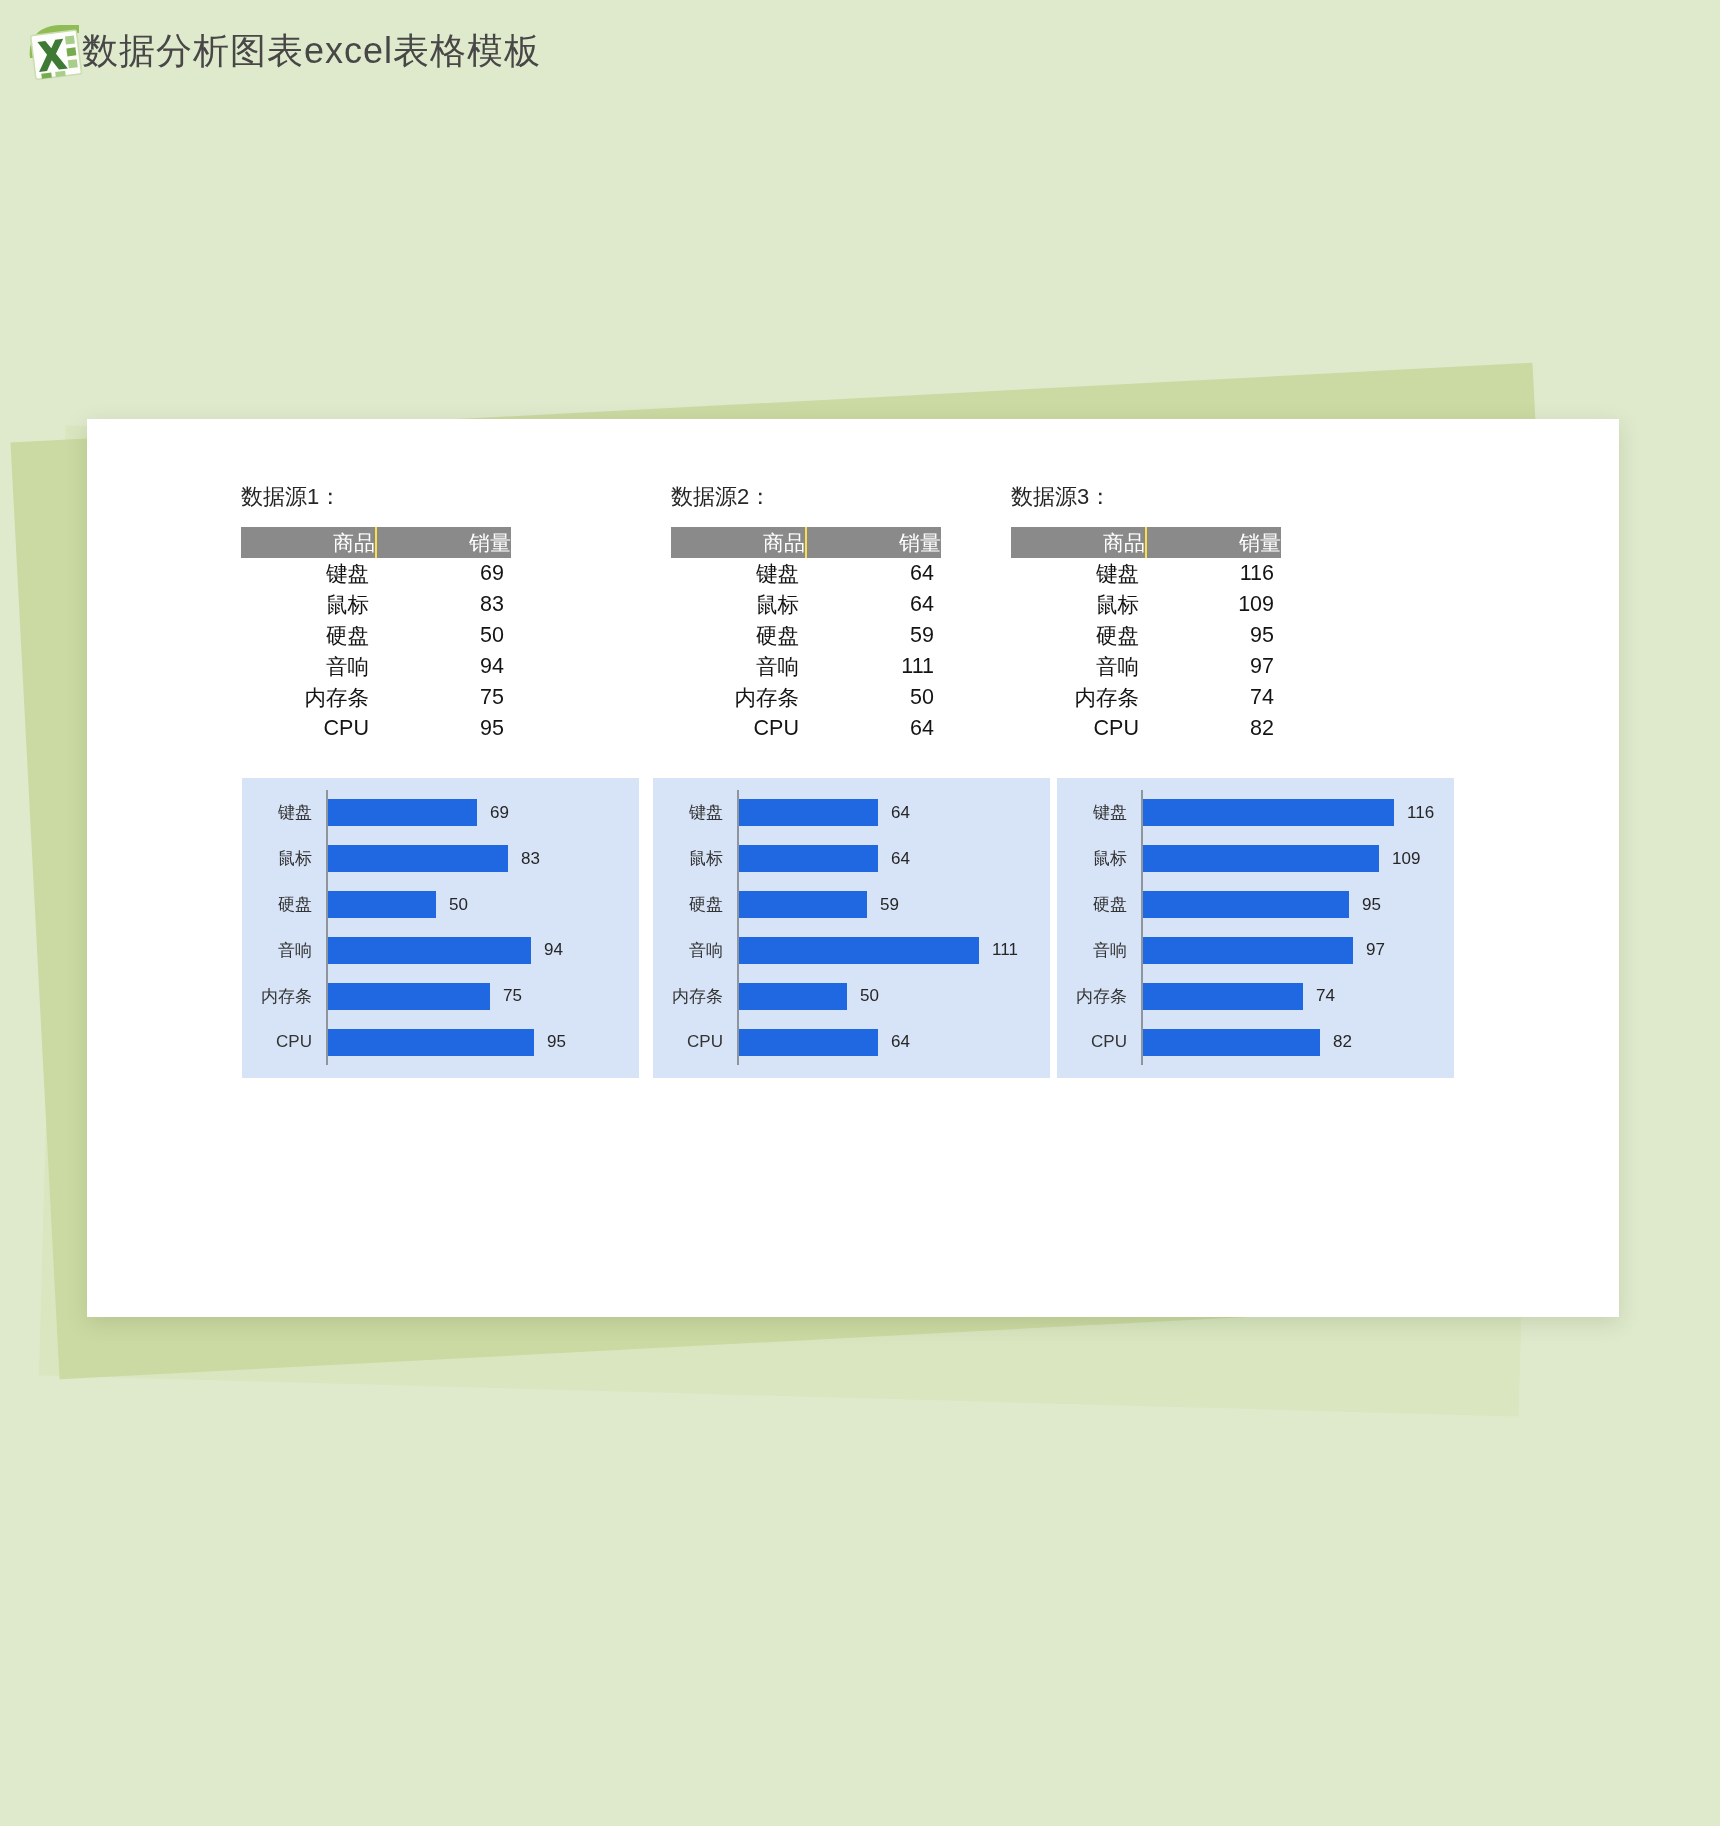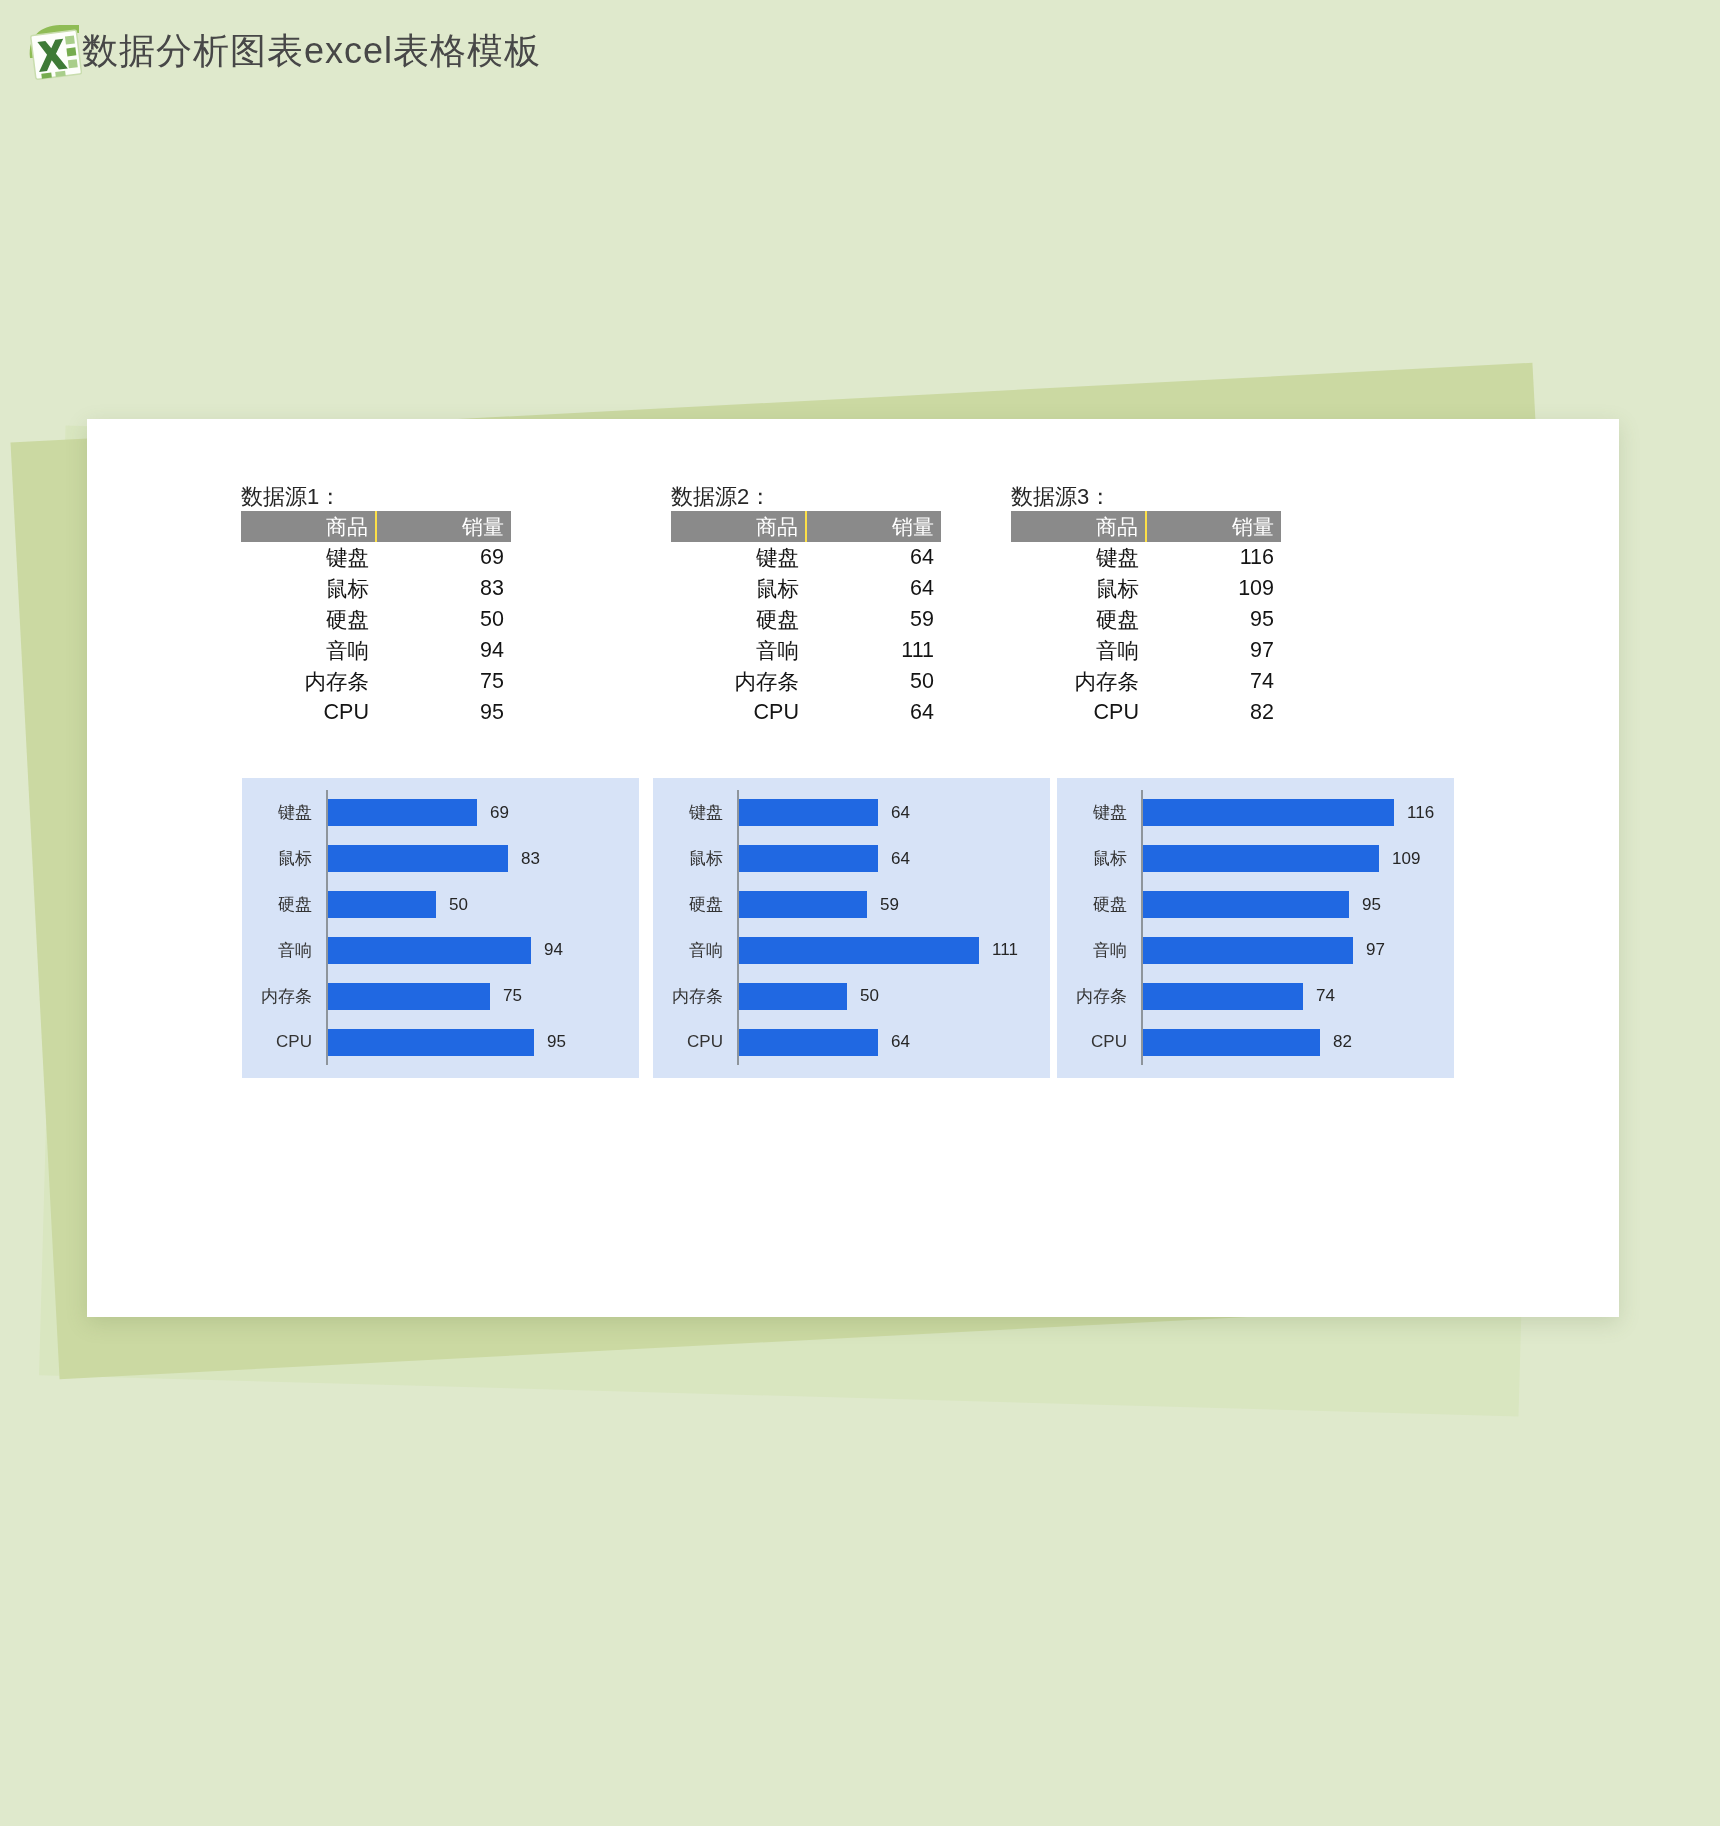--- a/index.html
+++ b/index.html
@@ -21,23 +21,23 @@
   .sheet{
     position:absolute;left:87px;top:419px;width:1532px;height:898px;
     background:#FFFFFF;box-shadow:0 6px 20px rgba(90,110,60,.18);
   }
   
   .header-bar{position:absolute;left:26px;top:22px;display:flex;align-items:center;}
   .app-title{font-size:36px;color:#474747;font-weight:500;letter-spacing:1px}
   
   .table-block{position:absolute;top:64px;width:270px}
   .tb-1{left:154px}.tb-2{left:584px}.tb-3{left:924px}
-  .table-label{font-size:22px;line-height:28px;color:#262626;margin-bottom:0}
+  .table-label{font-size:22px;line-height:28px;color:#262626;margin-bottom:16px}
   .thead{display:flex;height:31px;background:#8A8A8A;color:#FFFFFF;font-size:21px}
-  .th{flex:1;display:flex;align-items:center;justify-content:flex-end;padding-right:7px}
+  .th{flex:1;display:flex;align-items:center;justify-content:flex-end;}
   .th + .th{border-left:2px solid #fde047}
   .tr{display:flex;height:31px;font-size:21.5px;color:#141414}
   .td{flex:1;display:flex;align-items:center;justify-content:flex-end;padding-right:7px}
   
   .chart{position:absolute;top:359px;width:397px;height:300px;background:#D7E3F7}
   .ch-1{left:155px}.ch-2{left:566px}.ch-3{left:970px}
   .axis{position:absolute;left:84px;top:12px;bottom:13px;width:2px;background:#8E959C}
   .crows{position:absolute;left:0;right:6px;top:12px;bottom:13px;display:flex;flex-direction:column}
   .crow{flex:1;display:flex;align-items:center}
   .clab{width:70px;flex:none;text-align:right;font-size:17px;color:#333333}

